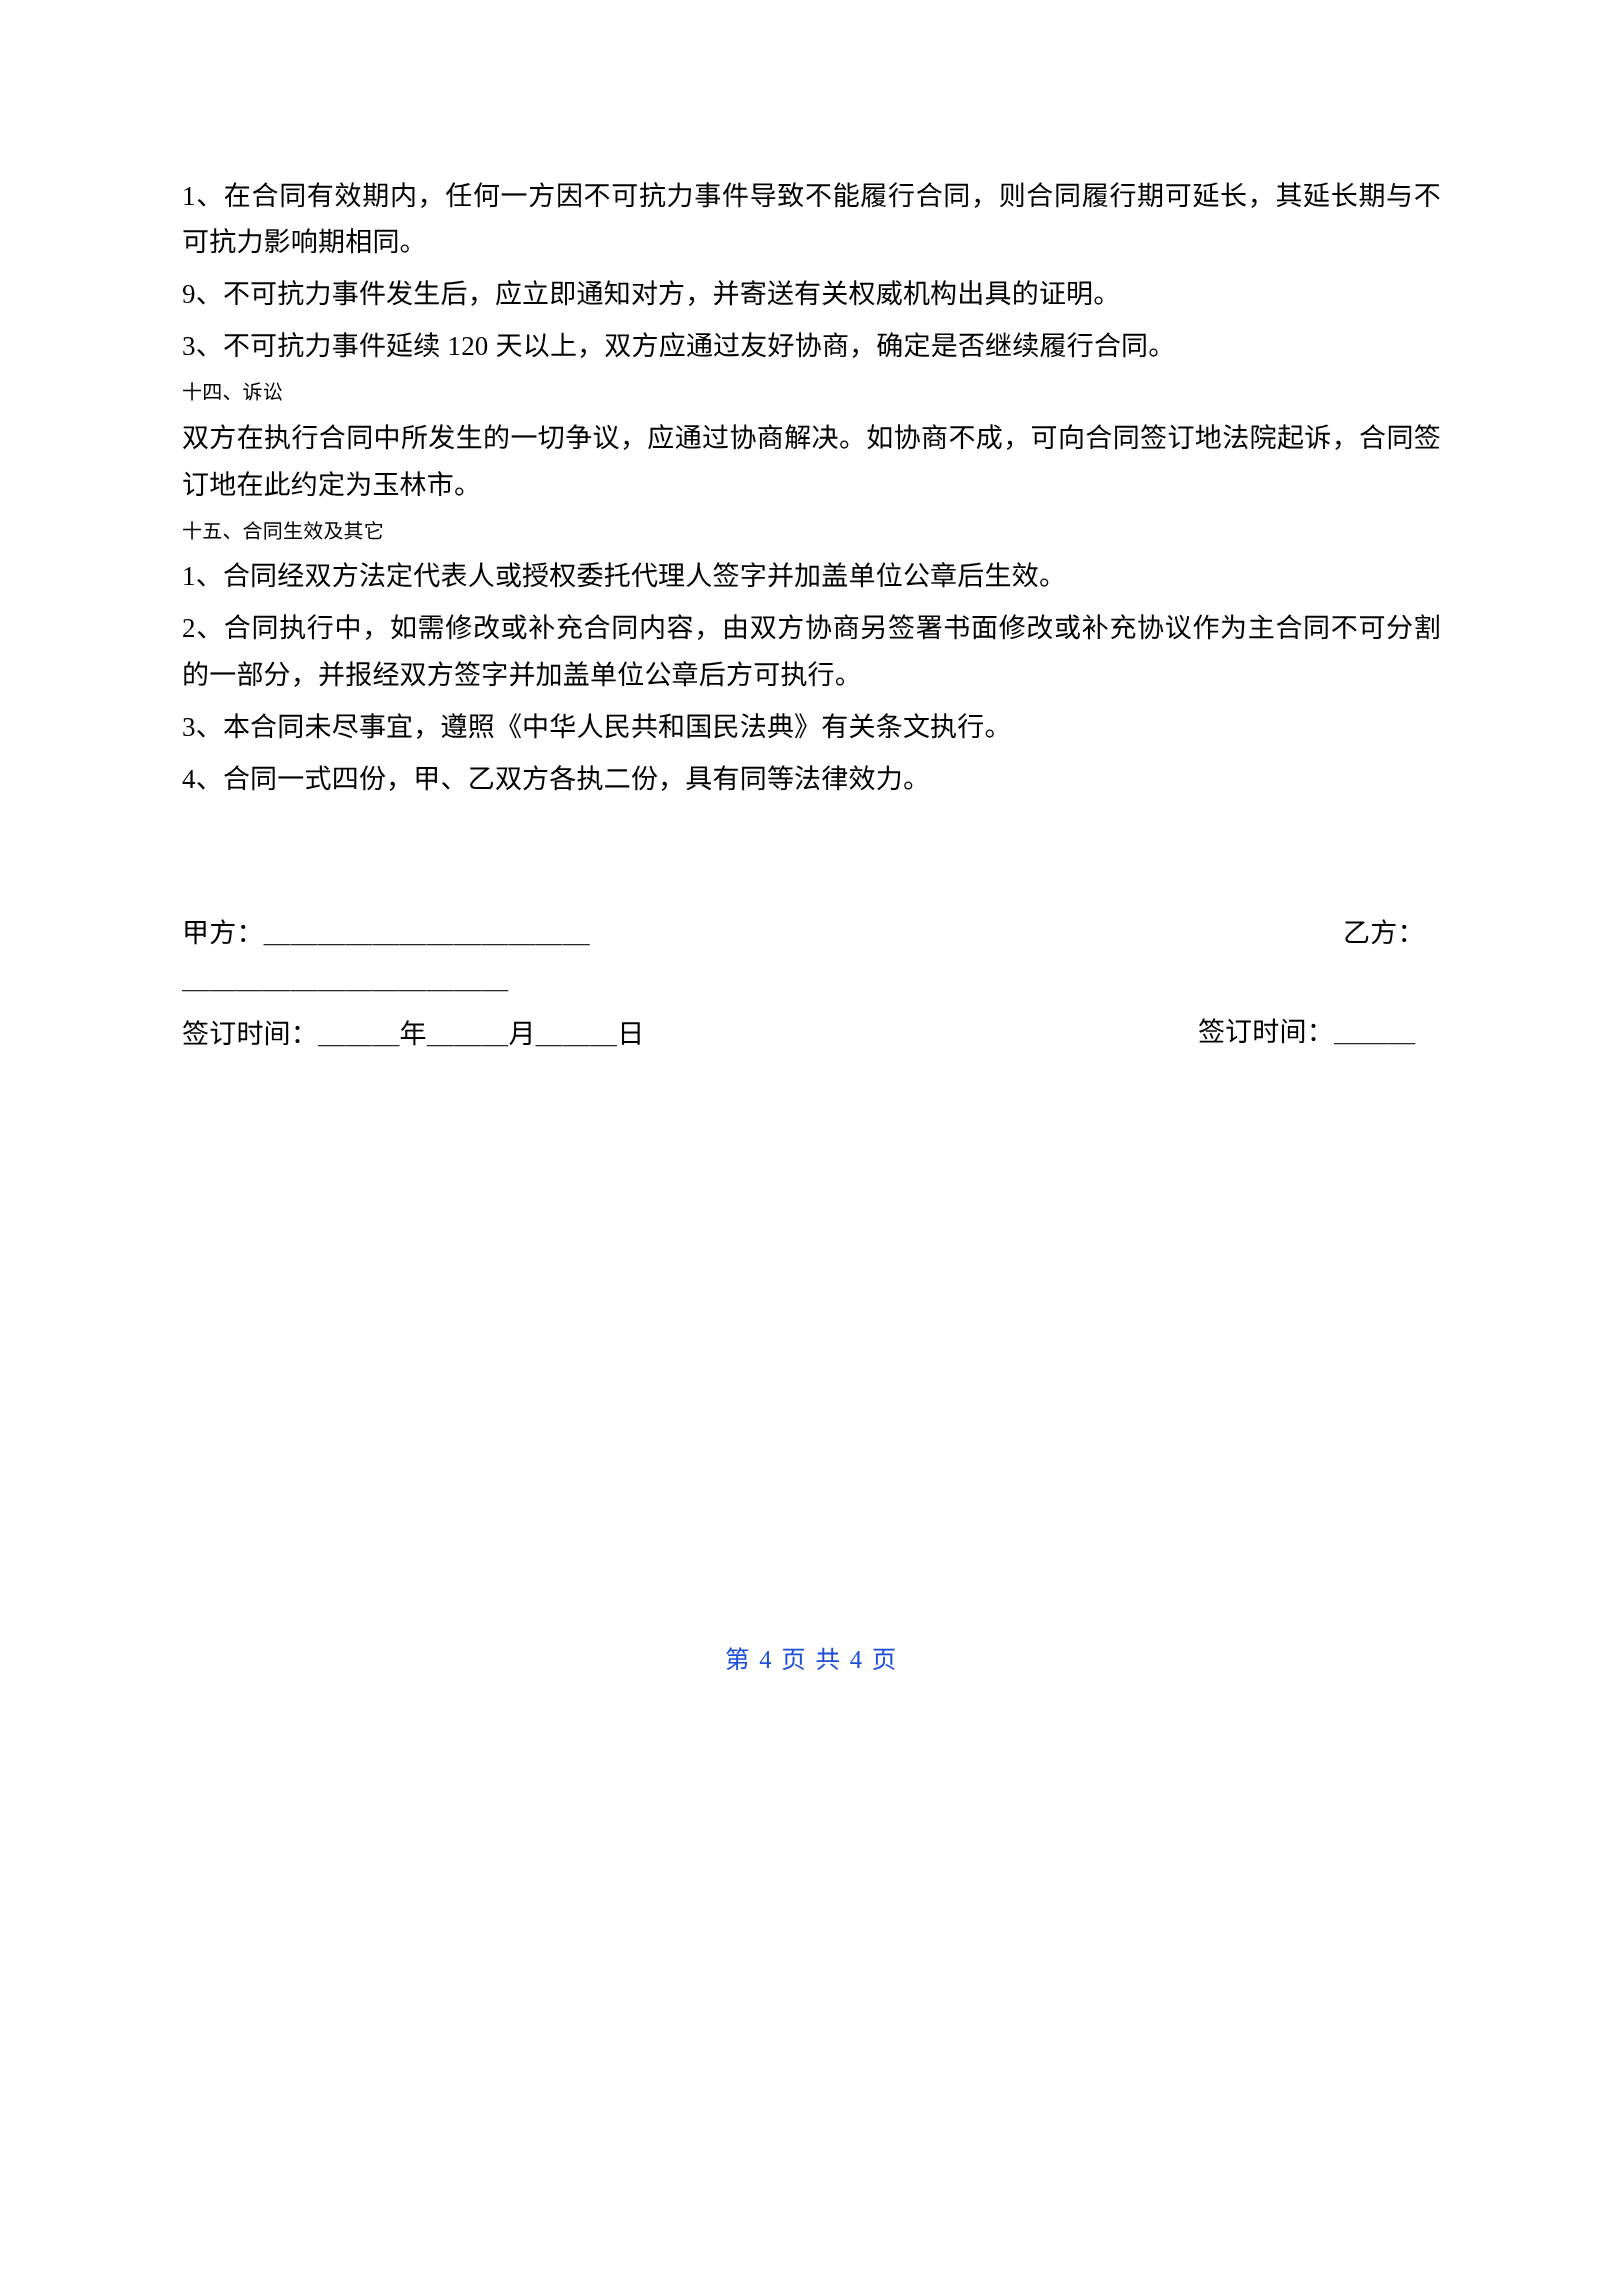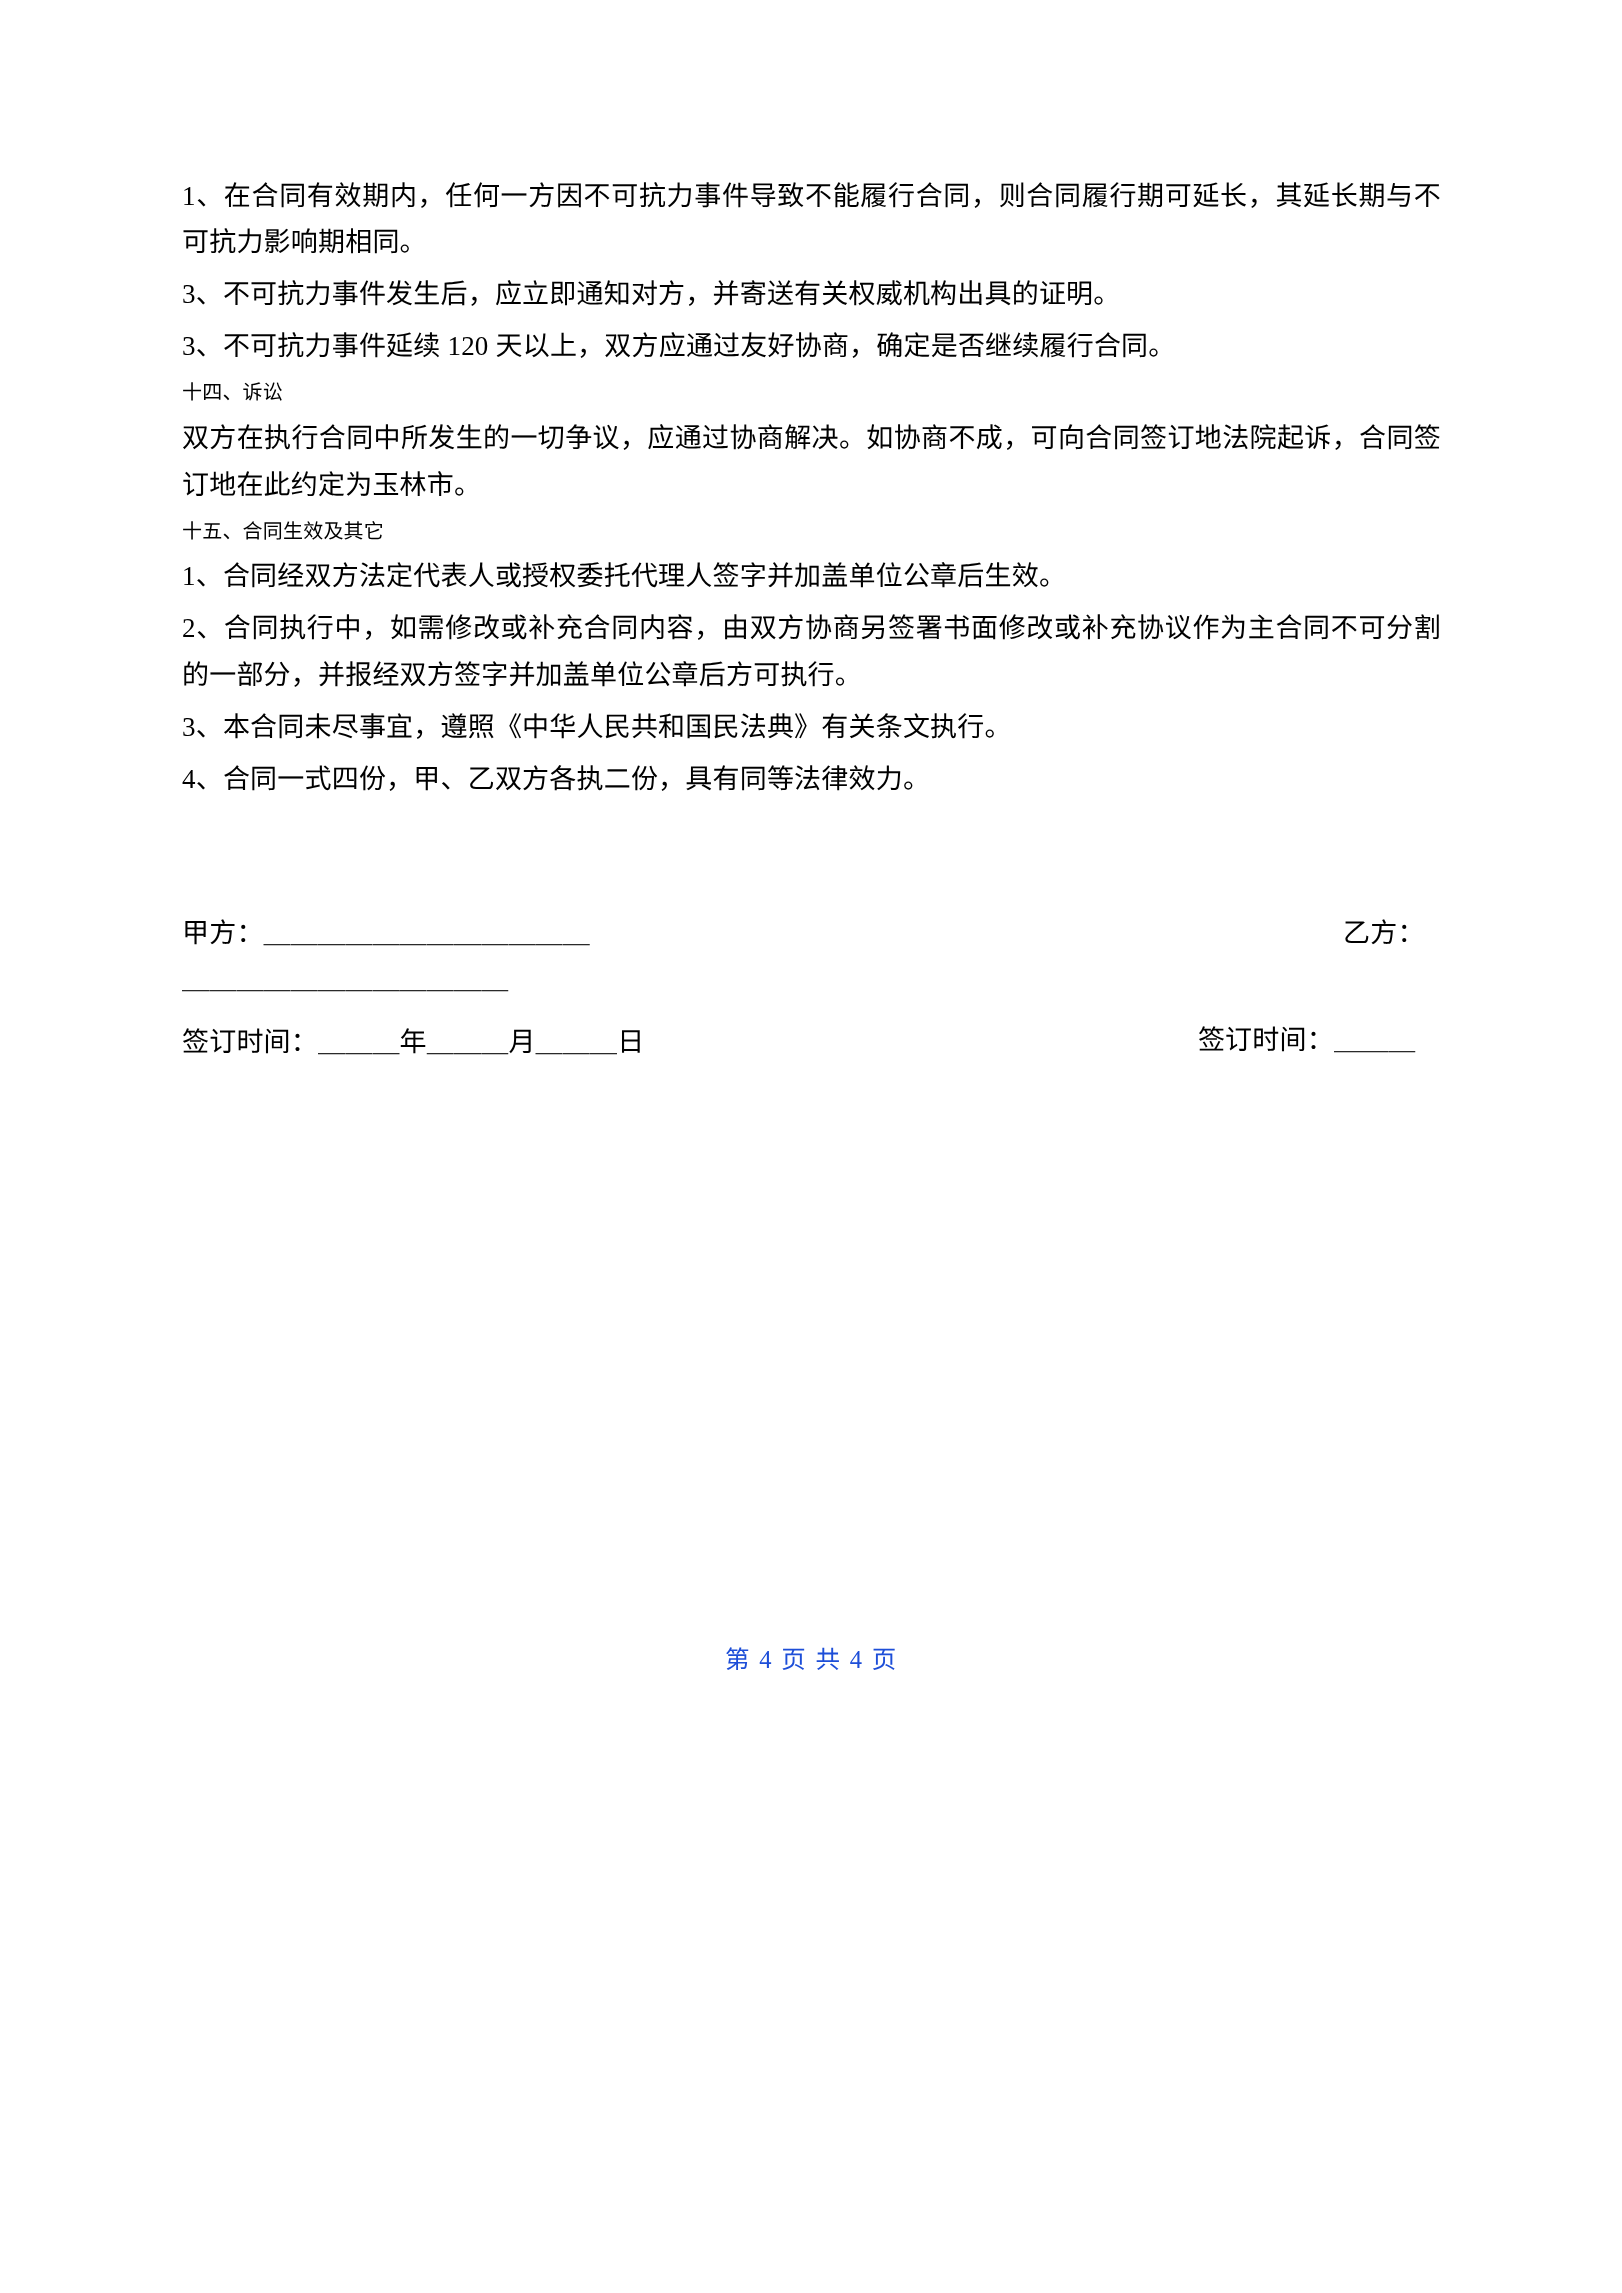--- a/index.html
+++ b/index.html
@@ -67,21 +67,21 @@
     line-height: 1.72;
     letter-spacing: 0.2px;
   }
   .date-row {
     display: flex;
     justify-content: space-between;
     align-items: flex-start;
     font-size: 27px;
     line-height: 1.72;
     letter-spacing: 0.2px;
-    margin-top: 17px;
+    margin-top: 9px;
   }
   .date-right {
     padding-right: 25.5px;
     white-space: nowrap;
     font-family: Liberation Mono, monospace;
   }
   .date-cont {
     font-size: 27px;
     line-height: 1.72;
     letter-spacing: 0.2px;
@@ -97,21 +97,21 @@
     color: #1d4ed8;
   }
 </style>
 </head>
 <body>
 
 <div class="page">
   <div class="doc-body">
 
     <p class="para">1、在合同有效期内，任何一方因不可抗力事件导致不能履行合同，则合同履行期可延长，其延长期与不可抗力影响期相同。</p>
-    <p class="para">3、不可抗力事件发生后，应立即通知对方，并寄送有关权威机构出具的证明。</p>
+    <p class="para">9、不可抗力事件发生后，应立即通知对方，并寄送有关权威机构出具的证明。</p>
     <p class="para">3、不可抗力事件延续 120 天以上，双方应通过友好协商，确定是否继续履行合同。</p>
 
     <p class="heading">十四、诉讼</p>
     <p class="para">双方在执行合同中所发生的一切争议，应通过协商解决。如协商不成，可向合同签订地法院起诉，合同签订地在此约定为玉林市。</p>
 
     <p class="heading">十五、合同生效及其它</p>
     <p class="para">1、合同经双方法定代表人或授权委托代理人签字并加盖单位公章后生效。</p>
     <p class="para">2、合同执行中，如需修改或补充合同内容，由双方协商另签署书面修改或补充协议作为主合同不可分割的一部分，并报经双方签字并加盖单位公章后方可执行。</p>
     <p class="para">3、本合同未尽事宜，遵照《中华人民共和国民法典》有关条文执行。</p>
     <p class="para">4、合同一式四份，甲、乙双方各执二份，具有同等法律效力。</p>

